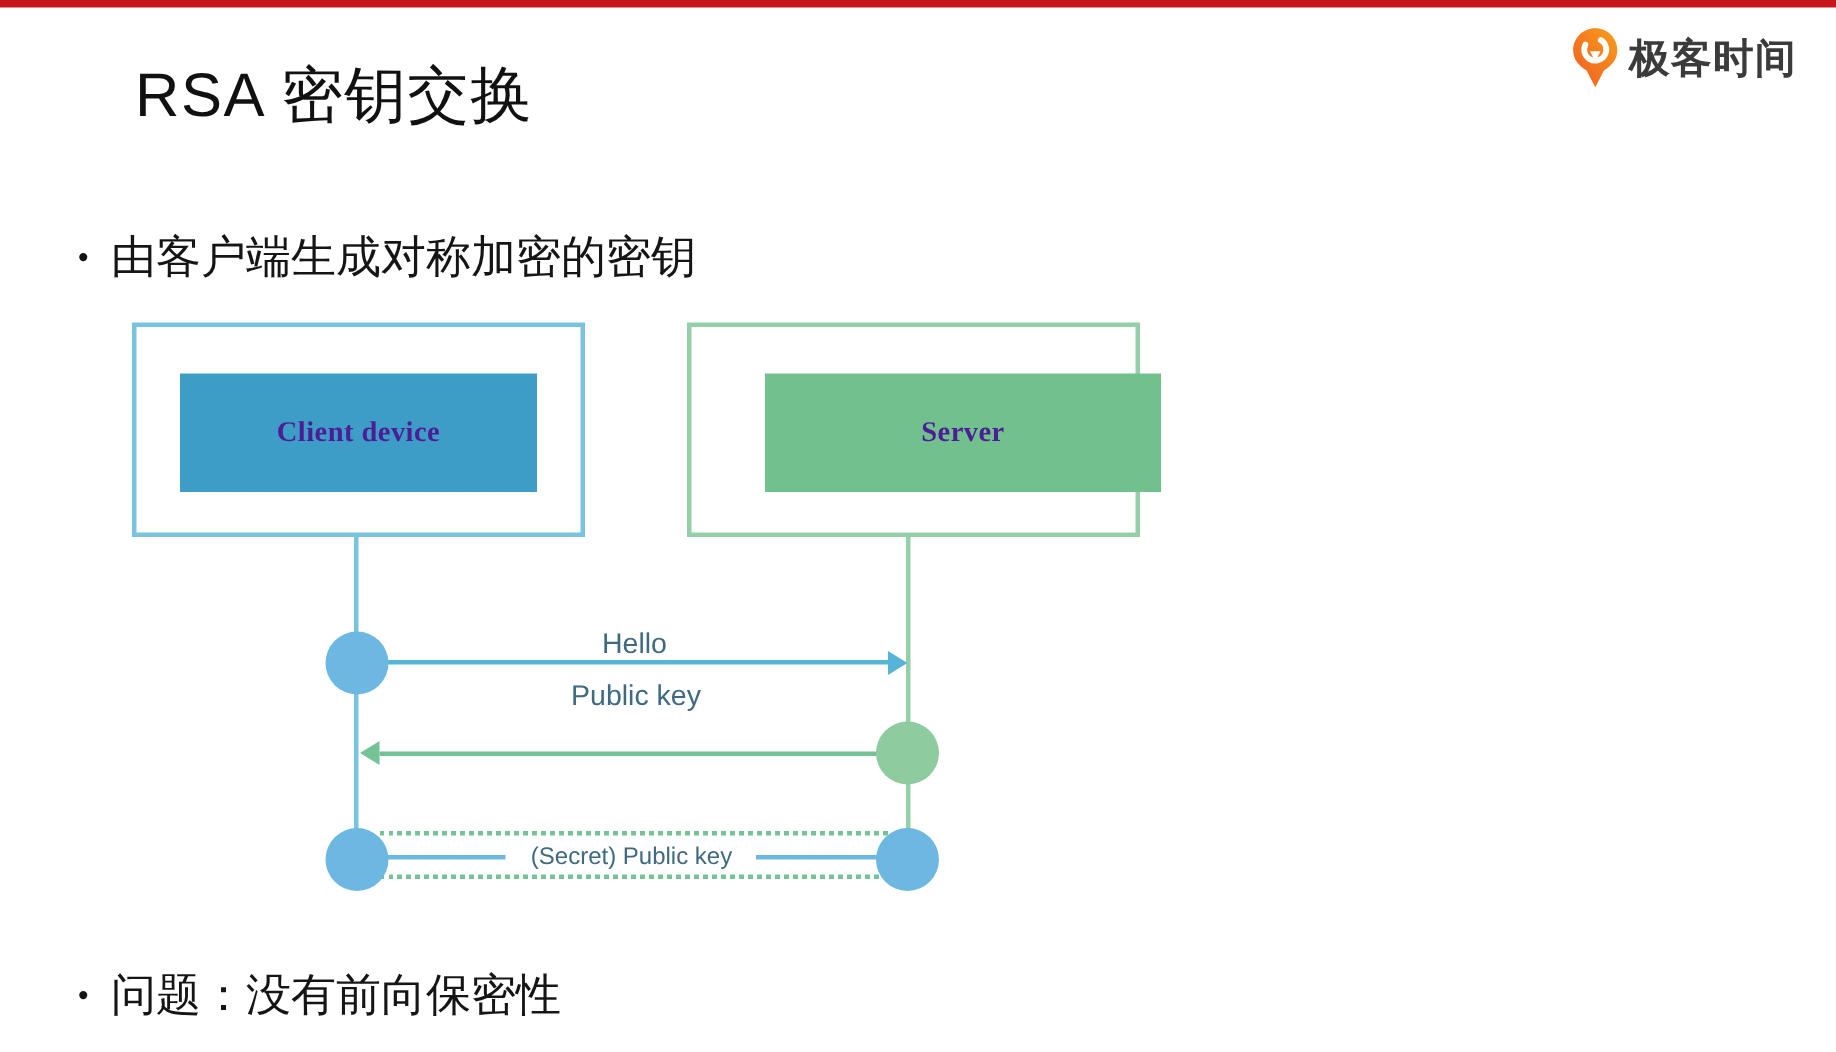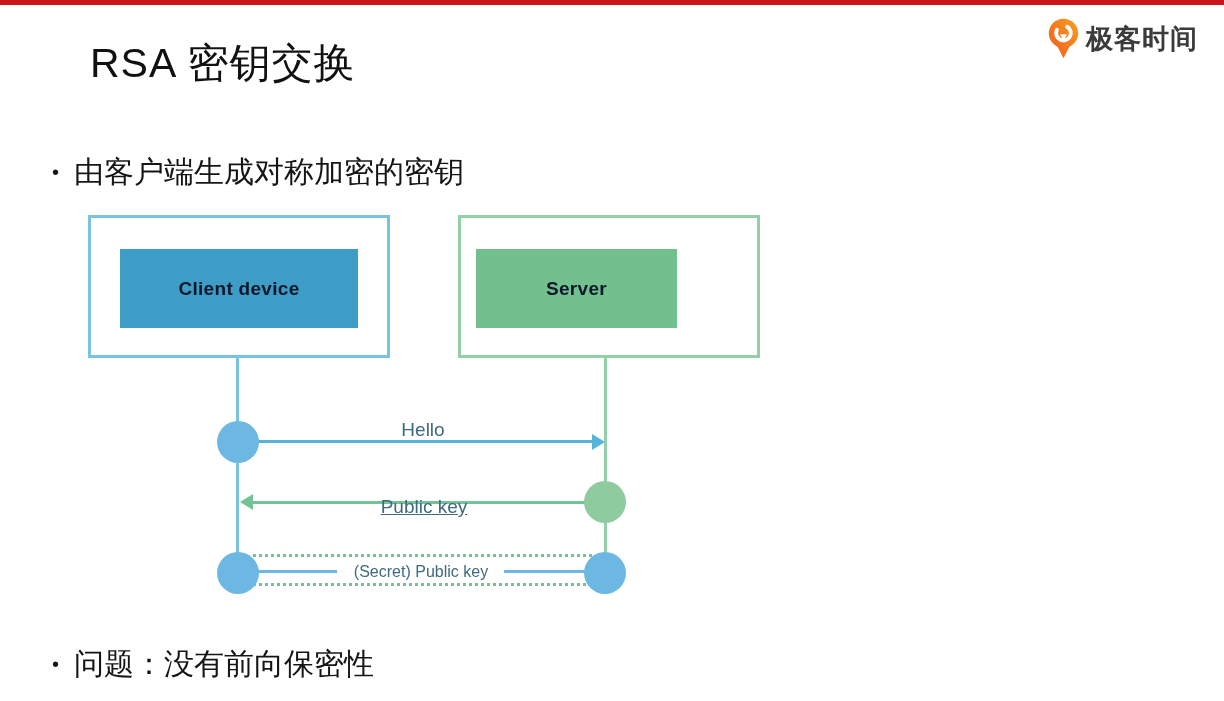--- a/index.html
+++ b/index.html
@@ -45,25 +45,26 @@
   .outer-box {
     position: absolute; top: 215px; height: 143px; width: 302px;
     box-sizing: border-box; background: #ffffff;
   }
   .outer-box.client { left: 88px;  border: 3px solid var(--client-border, #7ac3de); }
   .outer-box.server { left: 458px; border: 3px solid var(--server-border, #94d0a7); }
 
   .inner-box {
     position: absolute; top: 249px; height: 79px;
     display: flex; align-items: center; justify-content: center;
-    color: #0f172a; font-size: 19px; font-weight: 700;
+    color: #4c1d95; font-size: 19px; font-weight: 700;
     letter-spacing: 0.3px;
+    font-family: Liberation Serif, serif;
   }
   .inner-box.client { left: 120px; width: 238px; background: var(--client-fill, #3e9dc6); }
-  .inner-box.server { left: 476px; width: 201px; background: var(--server-fill, #72c08d); }
+  .inner-box.server { left: 510px; width: 264px; background: var(--server-fill, #72c08d); }
 
   .lifeline { position: absolute; top: 358px; width: 3px; height: 215px; }
   .lifeline.client { left: 236px; background: var(--client-border, #7ac3de); }
   .lifeline.server { left: 604px; background: var(--server-border, #94d0a7); }
 
   .node {
     position: absolute; width: 42px; height: 42px; border-radius: 50%;
   }
   .node.blue  { background: var(--client-node, #6cb8e2); }
   .node.green { background: var(--server-node, #8ecb9e); }
@@ -87,21 +88,21 @@
     border-top: 8px solid transparent; border-bottom: 8px solid transparent;
     border-right: 13px solid var(--green-line, #74c295);
   }
 
   .msg-label {
     position: absolute; transform: translateX(-50%);
     font-size: 19px; color: var(--label-text, #3f6a80);
     white-space: nowrap;
   }
   .msg-label.hello  { left: 423px; top: 419px; }
-  .msg-label.pubkey { left: 424px; top: 496px; text-decoration: underline; }
+  .msg-label.pubkey { left: 424px; top: 454px; }
   .msg-label.secret {
     left: 421px; top: 572px; transform: translate(-50%, -50%);
     font-size: 16px;
   }
 
   .dotted-line {
     position: absolute; left: 253px; width: 339px; height: 3px;
     background: repeating-linear-gradient(90deg,
       var(--green-line, #74c295) 0 3px, transparent 3px 6px);
   }

